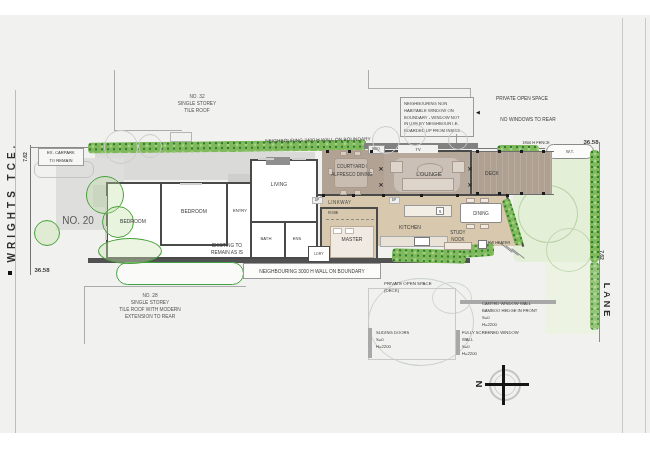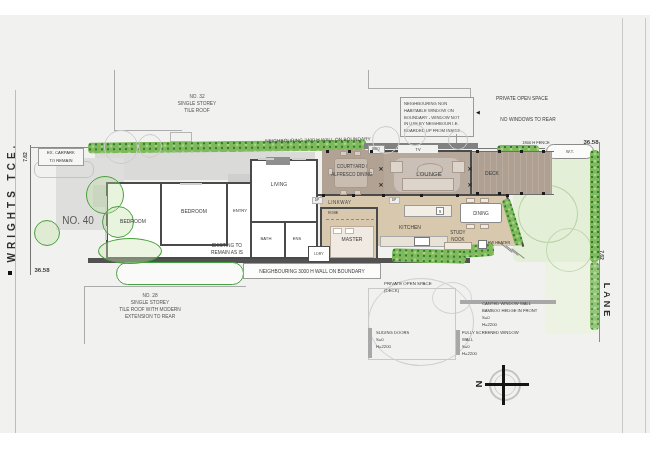--- a/index.html
+++ b/index.html
@@ -208,21 +208,21 @@
   <div class="abs" style="left:502px;top:365px;width:3px;height:40px;background:#151515;"></div>
   <div class="t rotcw" style="left:479px;top:384px;font-size:9px;font-weight:bold;color:#111;">N</div>
 
   <div class="t rotccw" style="left:11px;top:202px;font-size:10px;font-weight:bold;letter-spacing:4px;color:#2f2f2f;">WRIGHTS TCE.</div>
   <div class="t rotcw" style="left:607px;top:301px;font-size:9px;font-weight:bold;letter-spacing:3px;color:#2f2f2f;">LANE</div>
   <div class="t rotccw" style="left:25px;top:157px;font-size:5px;font-weight:bold;">7.62</div>
   <div class="t" style="left:42px;top:270px;font-size:6px;font-weight:bold;">36.58</div>
   <div class="t" style="left:591px;top:142px;font-size:6px;font-weight:bold;">36.58</div>
   <div class="t rotcw" style="left:602px;top:255px;font-size:5px;font-weight:bold;">7.62</div>
 
-  <div class="t" style="left:78px;top:220px;font-size:10px;color:#5a5a5a;">NO. 40</div>
+  <div class="t" style="left:78px;top:220px;font-size:10px;color:#5a5a5a;">NO. 20</div>
 
   <div class="center-block" style="left:157px;top:93px;width:80px;font-size:4.8px;line-height:7px;color:#555;">
     <div>NO. 32</div>
     <div>SINGLE STOREY</div>
     <div>TILE ROOF</div>
   </div>
   <div class="t" style="left:522px;top:98px;font-size:4.8px;">PRIVATE OPEN SPACE</div>
   <div class="t" style="left:528px;top:119px;font-size:4.8px;">NO WINDOWS TO REAR</div>
   <div class="t" style="left:318px;top:140px;font-size:4.8px;transform:translate(-50%,-50%) rotate(-1.2deg);">NEIGHBOURING 3400 H WALL ON BOUNDARY</div>
   <div class="t" style="left:312px;top:271px;font-size:4.8px;">NEIGHBOURING 3000 H WALL ON BOUNDARY</div>

